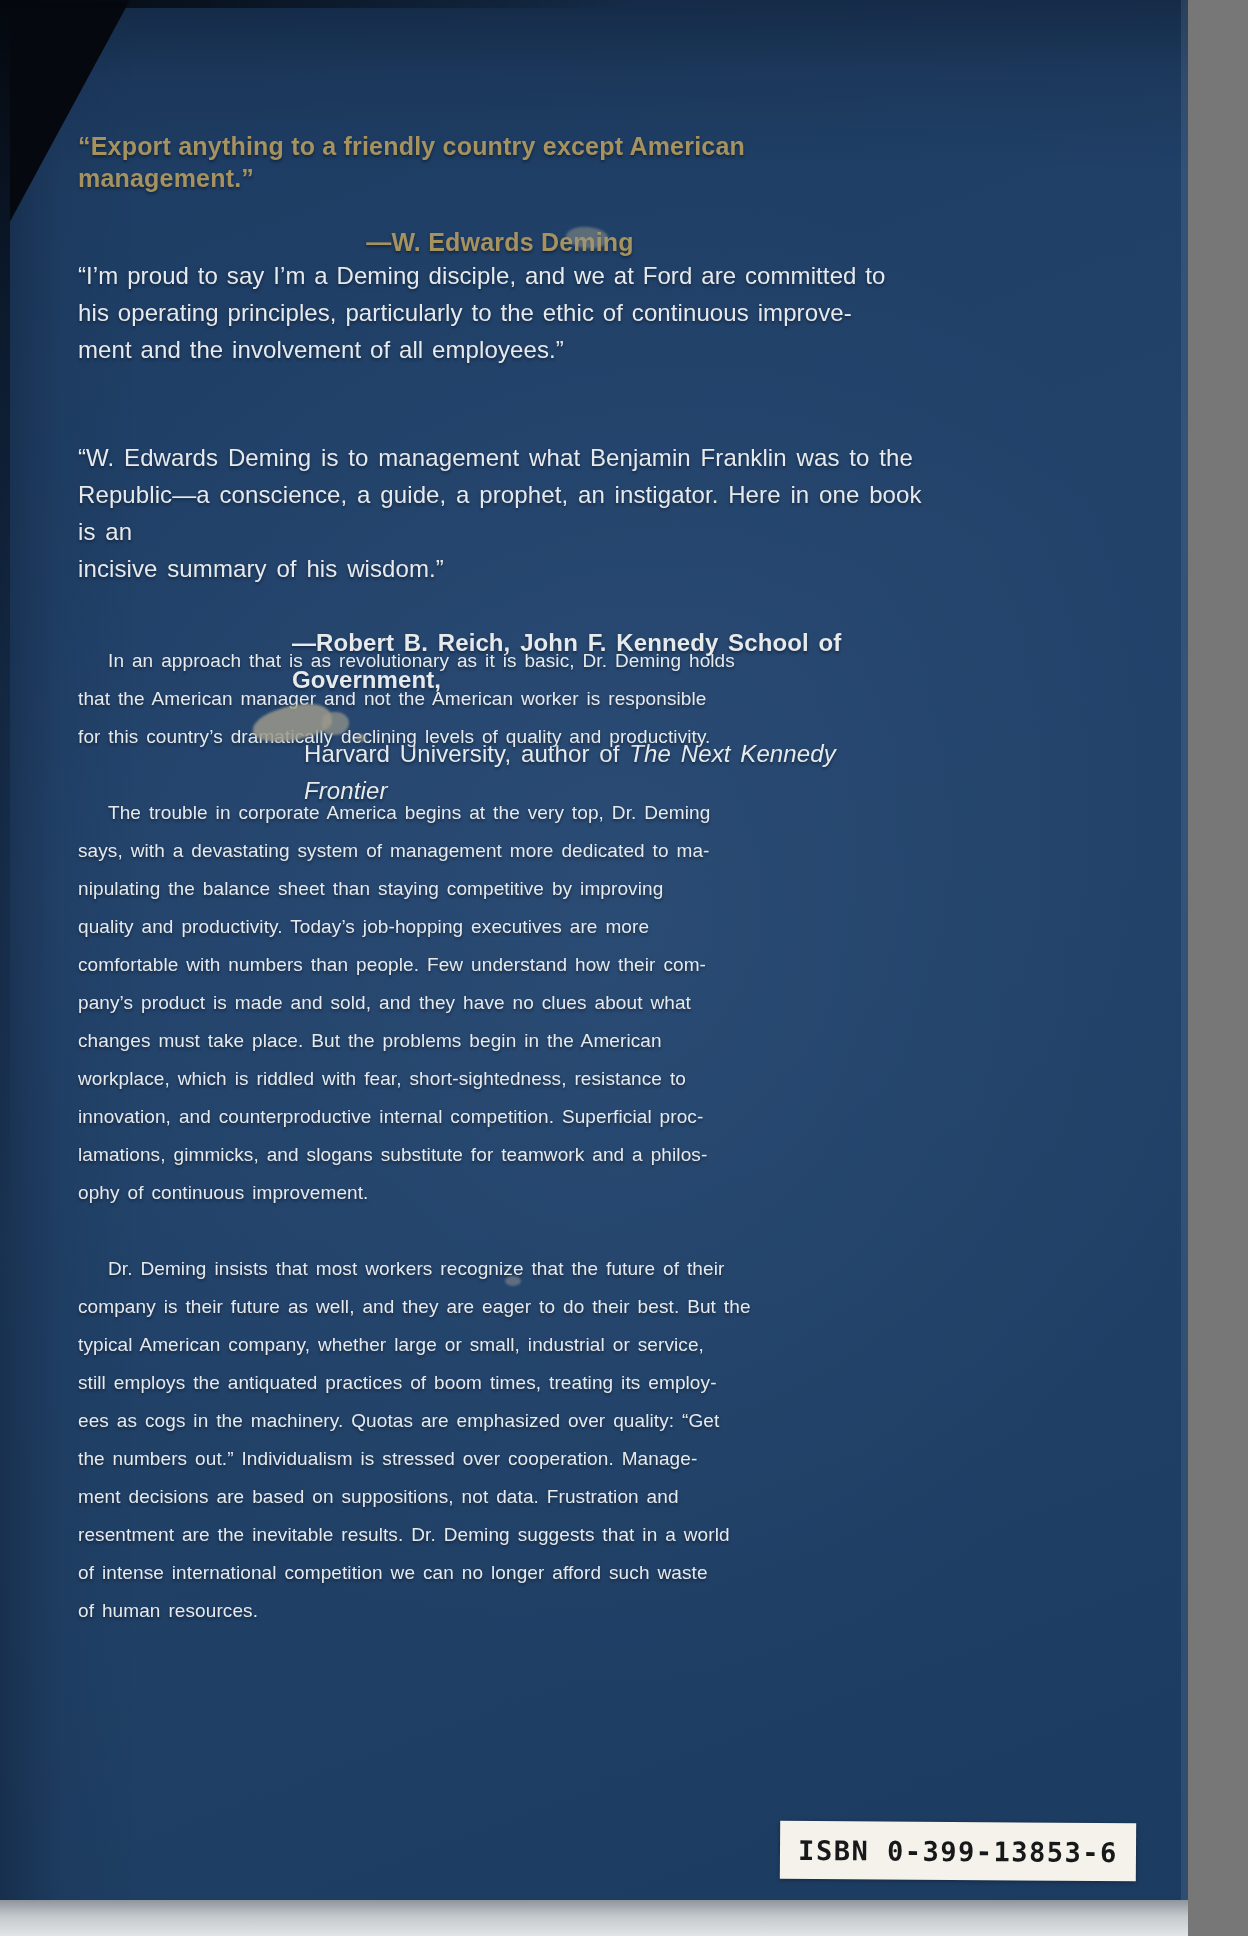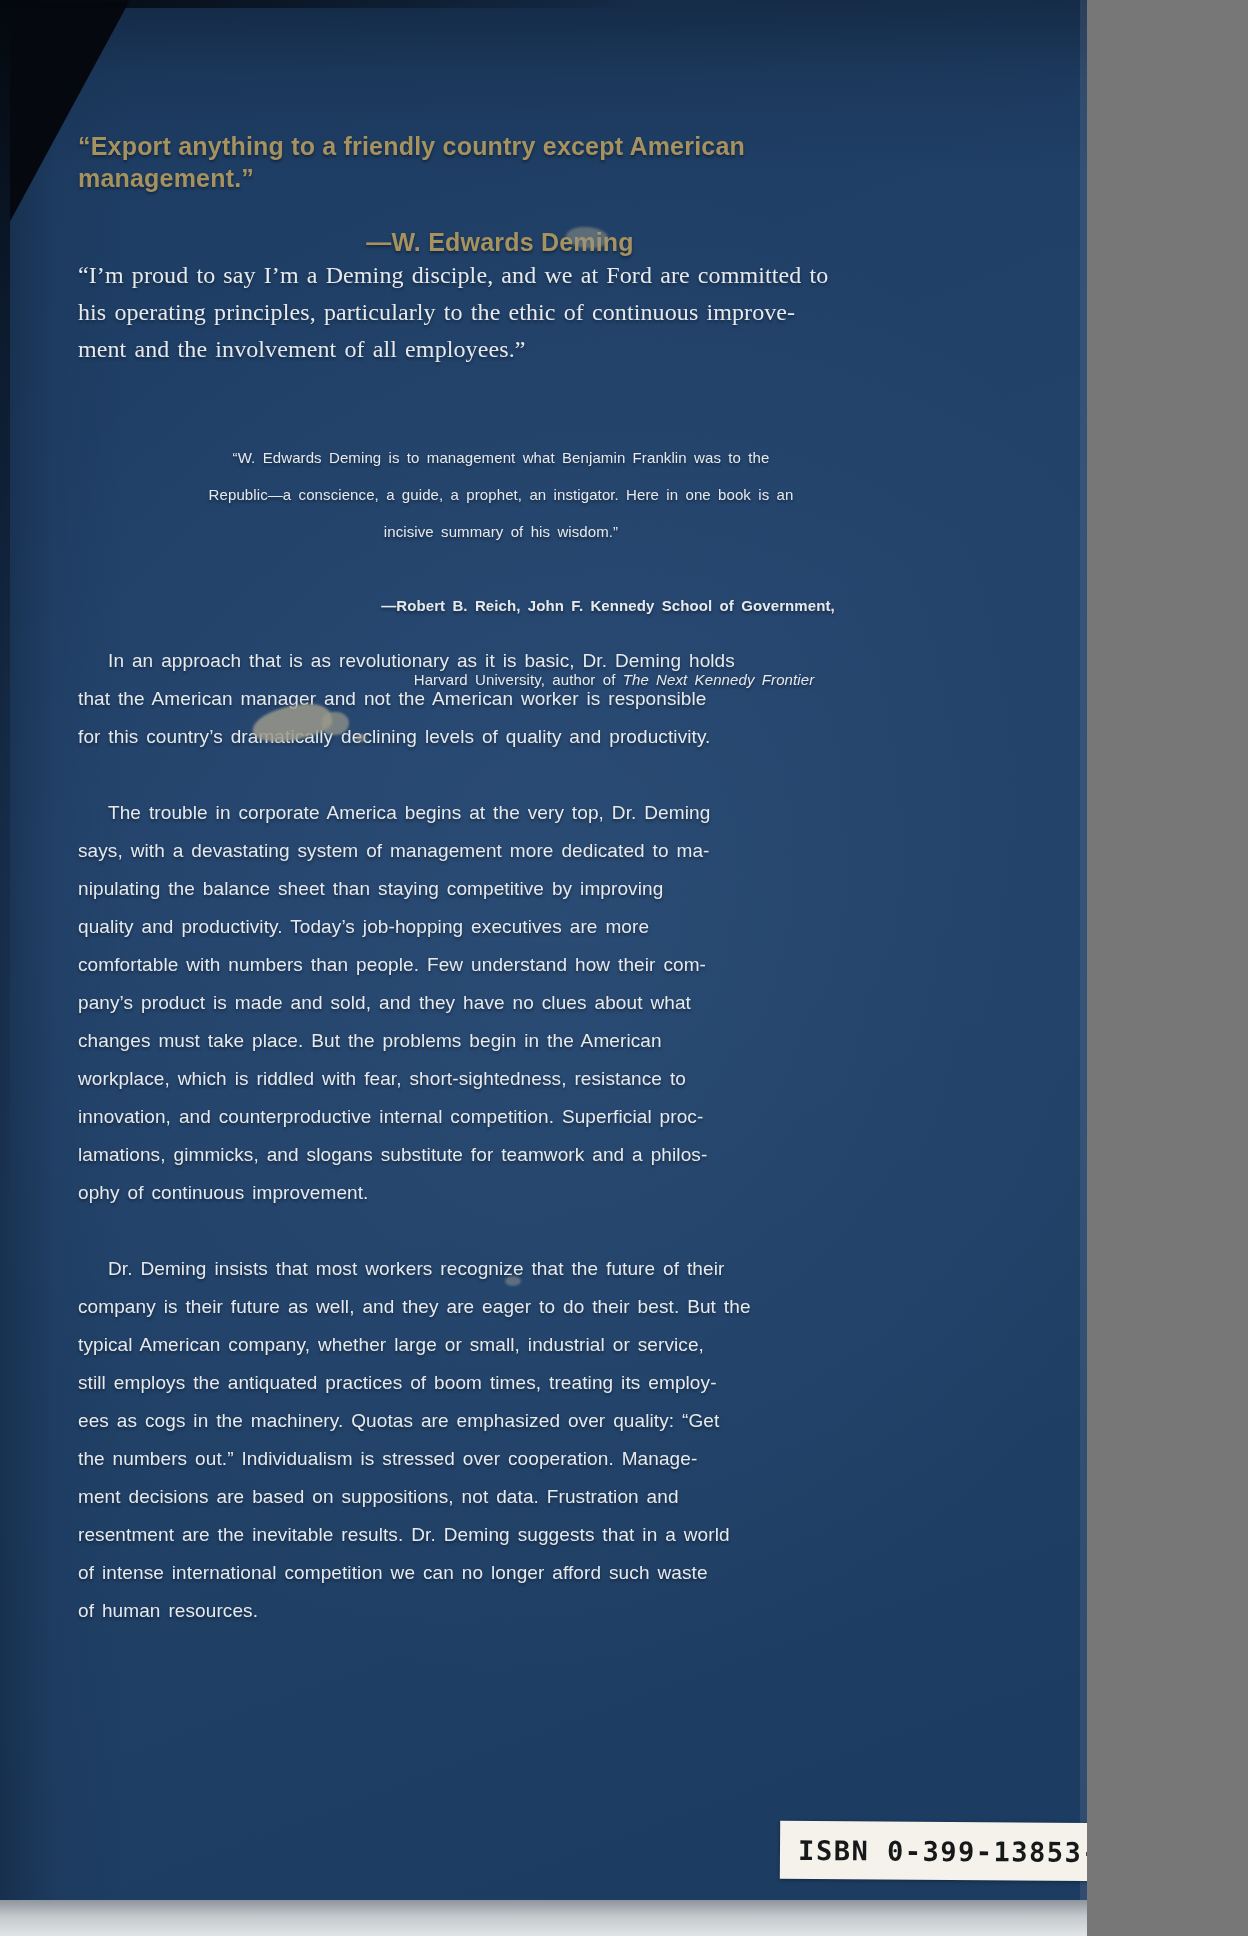--- a/index.html
+++ b/index.html
@@ -1,35 +1,35 @@
 <!DOCTYPE html>
 <html><head>
 <meta charset="utf-8">
 <style>
   html,body{margin:0;padding:0;background:#777;}
   .cover{
     position:relative;
-    width:1087px;height:1936px;
+    width:1188px;height:1936px;
     overflow:hidden;
     font-family:"Liberation Sans", sans-serif;
     background:
       linear-gradient(180deg, rgba(5,12,24,0.38) 0%, rgba(5,12,24,0.12) 4%, rgba(5,12,24,0) 9%),
       linear-gradient(90deg, rgba(5,12,24,0.30) 0%, rgba(5,12,24,0.06) 5%, rgba(5,12,24,0) 12%),
       radial-gradient(ellipse 900px 1100px at 52% 48%, rgba(120,160,210,0.10), rgba(0,0,0,0) 70%),
       linear-gradient(160deg, #1d3c62 0%, #22426a 38%, #204066 68%, #1c3b60 100%);
   }
   .txt{color:#e7eaec; text-shadow:0 2px 3px rgba(8,18,34,0.55);}
   .gold{color:#a5925f; text-shadow:0 2px 3px rgba(8,18,34,0.55);}
   .block{position:absolute; left:78px; width:846px; white-space:pre-line;}
   .tagline{top:98px; font-size:25px; line-height:32px; font-weight:bold; letter-spacing:0.2px;}
   .tagline .attr{text-align:center; padding-right:2px; white-space:normal;}
   .quote{font-size:24px; line-height:37px; letter-spacing:0.1px; word-spacing:2px;}
-  .q-ford{top:220px;font-family:Liberation Serif, serif;}
+  .q-ford{top:220px;}
   .q-ford .attr{margin-left:112px; white-space:normal;}
-  .q-reich{top:402px; font-size:15px; word-spacing:3px;text-align:center;}
+  .q-reich{top:402px; font-size:24px; word-spacing:3px;}
   .q-reich .attr1{margin-left:214px; white-space:normal;font-weight:bold;}
   .q-reich .attr2{margin-left:226px; white-space:normal;}
   .synopsis{top:604px; font-size:19px; line-height:38px; letter-spacing:0.1px; word-spacing:2.5px;}
   .synopsis p{margin:0; text-indent:30px; white-space:pre-line;}
   .isbn-label{
     position:absolute; left:780px; top:1822px; width:356px; height:58px;
     background:#f4f2ea; transform:rotate(0.4deg);
     display:flex; align-items:center; justify-content:center;
     box-shadow:0 1px 4px rgba(0,0,0,0.35);
   }

